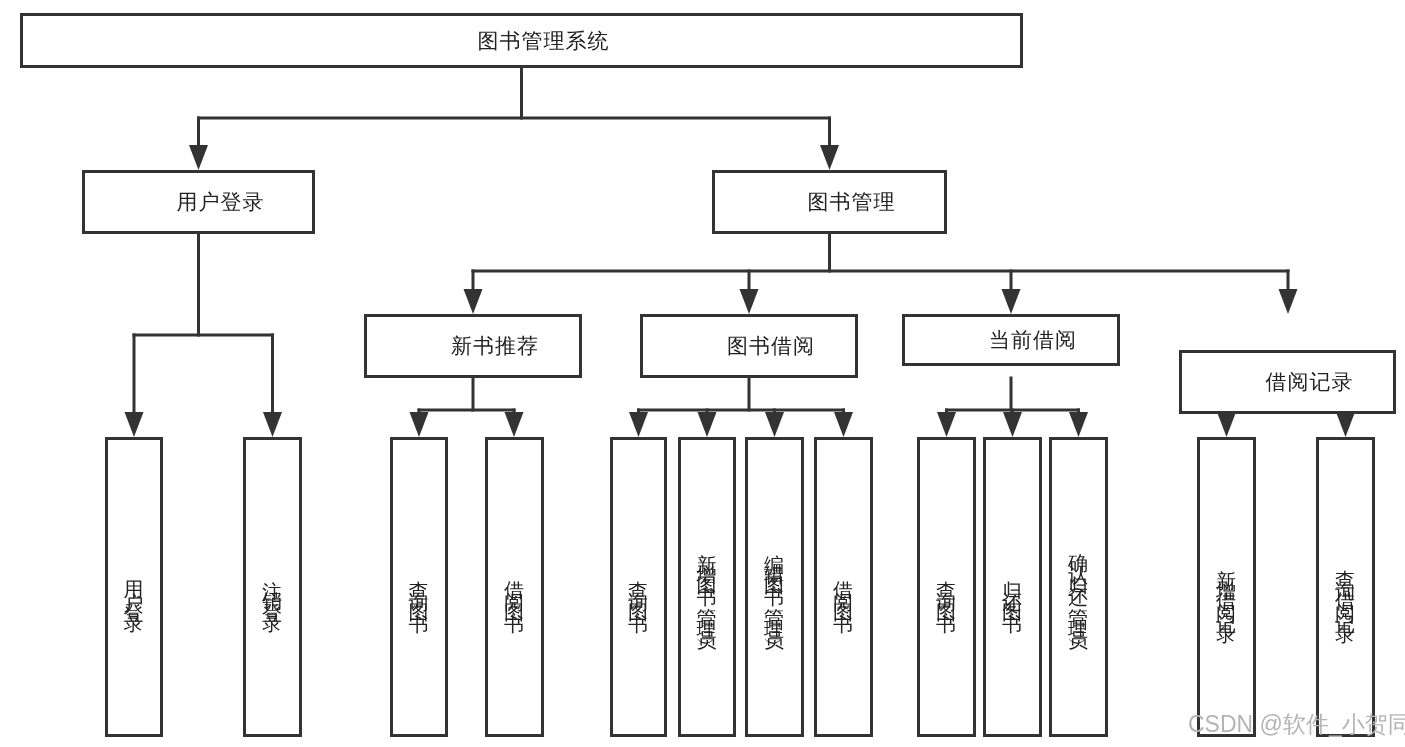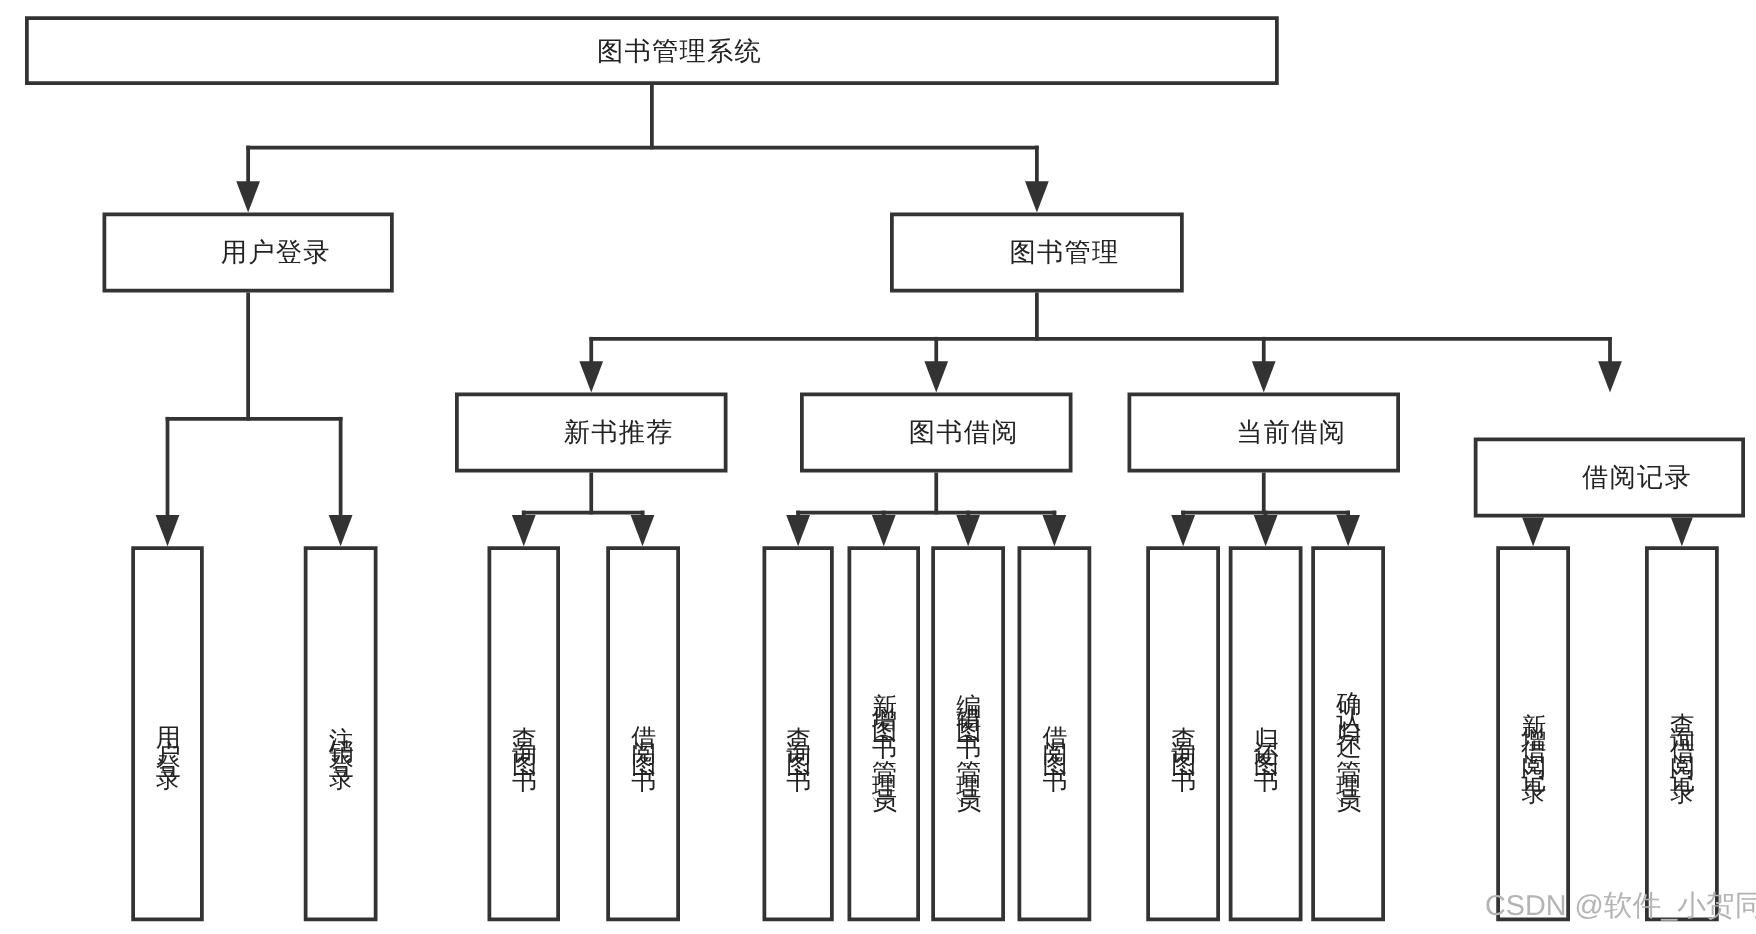--- a/index.html
+++ b/index.html
@@ -125,21 +125,21 @@
     </g>
   </svg>
 
   <div class="node" style="left:20px; top:13px; width:1003px; height:55px;">图书管理系统</div>
 
   <div class="node" style="left:82px; top:170px; width:233px; height:64px;">用户登录</div>
   <div class="node" style="left:712px; top:170px; width:235px; height:64px;">图书管理</div>
 
   <div class="node" style="left:364px; top:314px; width:218px; height:64px;">新书推荐</div>
   <div class="node" style="left:640px; top:314px; width:218px; height:64px;">图书借阅</div>
-  <div class="node" style="left:902px; top:314px; width:218px; height:64px;">当前借阅</div>
+  <div class="node" style="left:902px; top:314px; width:218px; height:52px;">当前借阅</div>
   <div class="node" style="left:1179px; top:314px; width:217px; height:64px;margin-top:36px;">借阅记录</div>
 
   <div class="leaf" style="left:105px; width:58px;">
     <span class="vtext">用户登录</span>
   </div>
   <div class="leaf" style="left:243px; width:59px;">
     <span class="vtext">注销登录</span>
   </div>
 
   <div class="leaf" style="left:390px; width:58px;">

